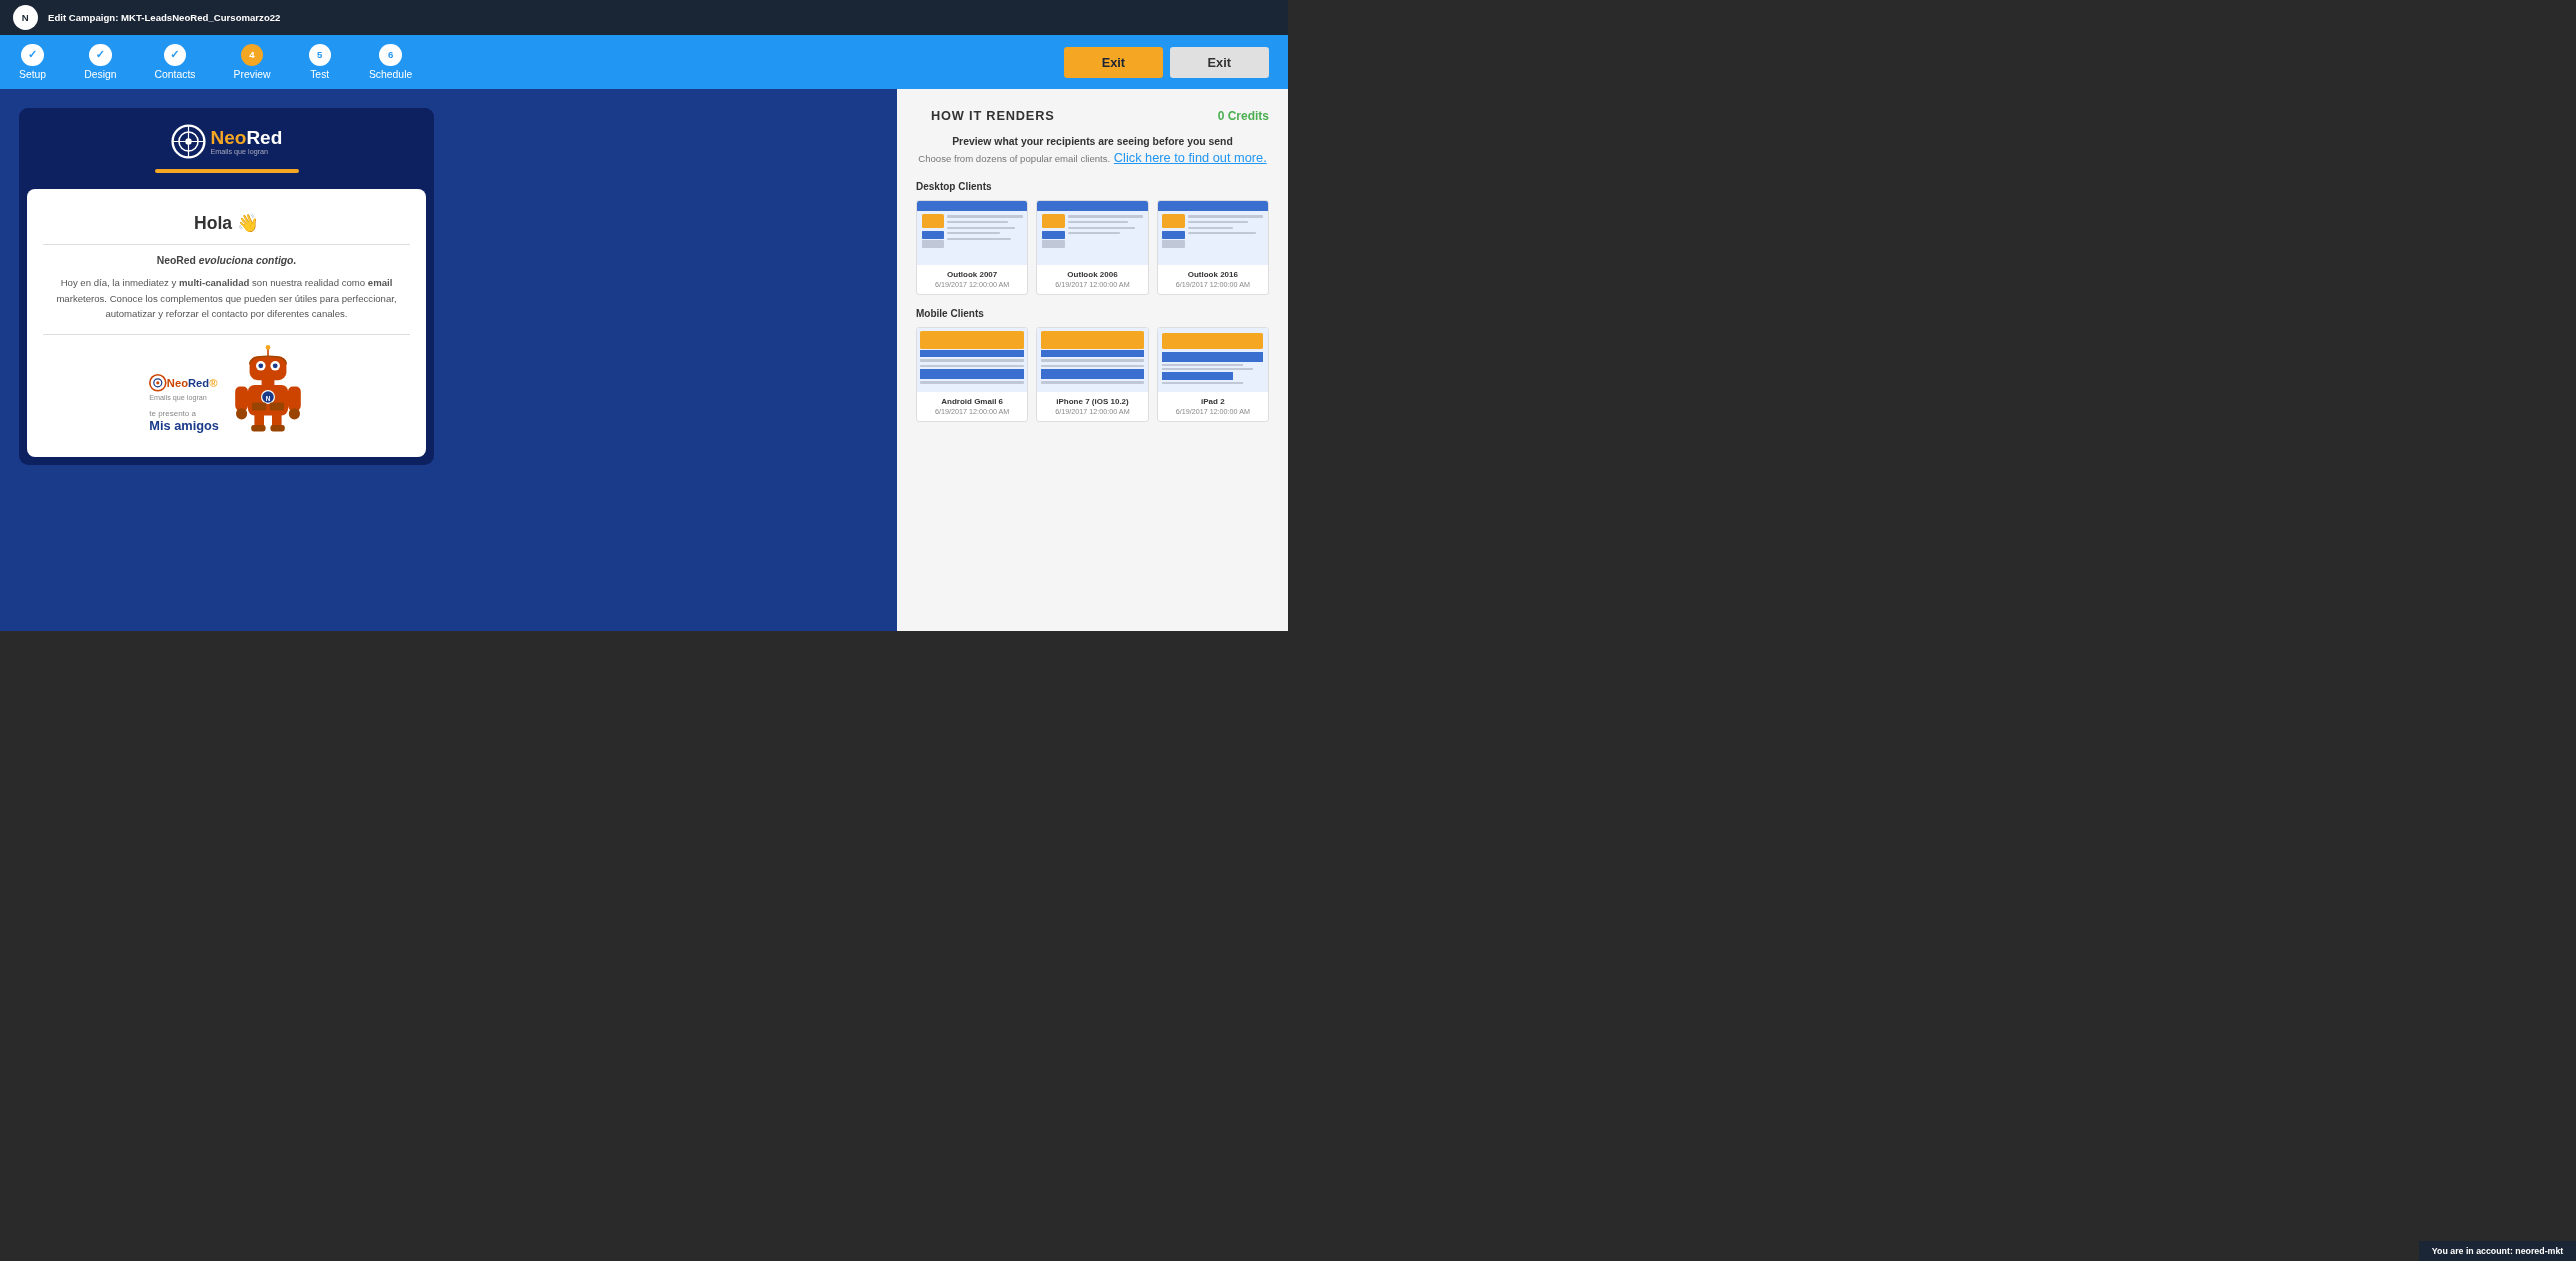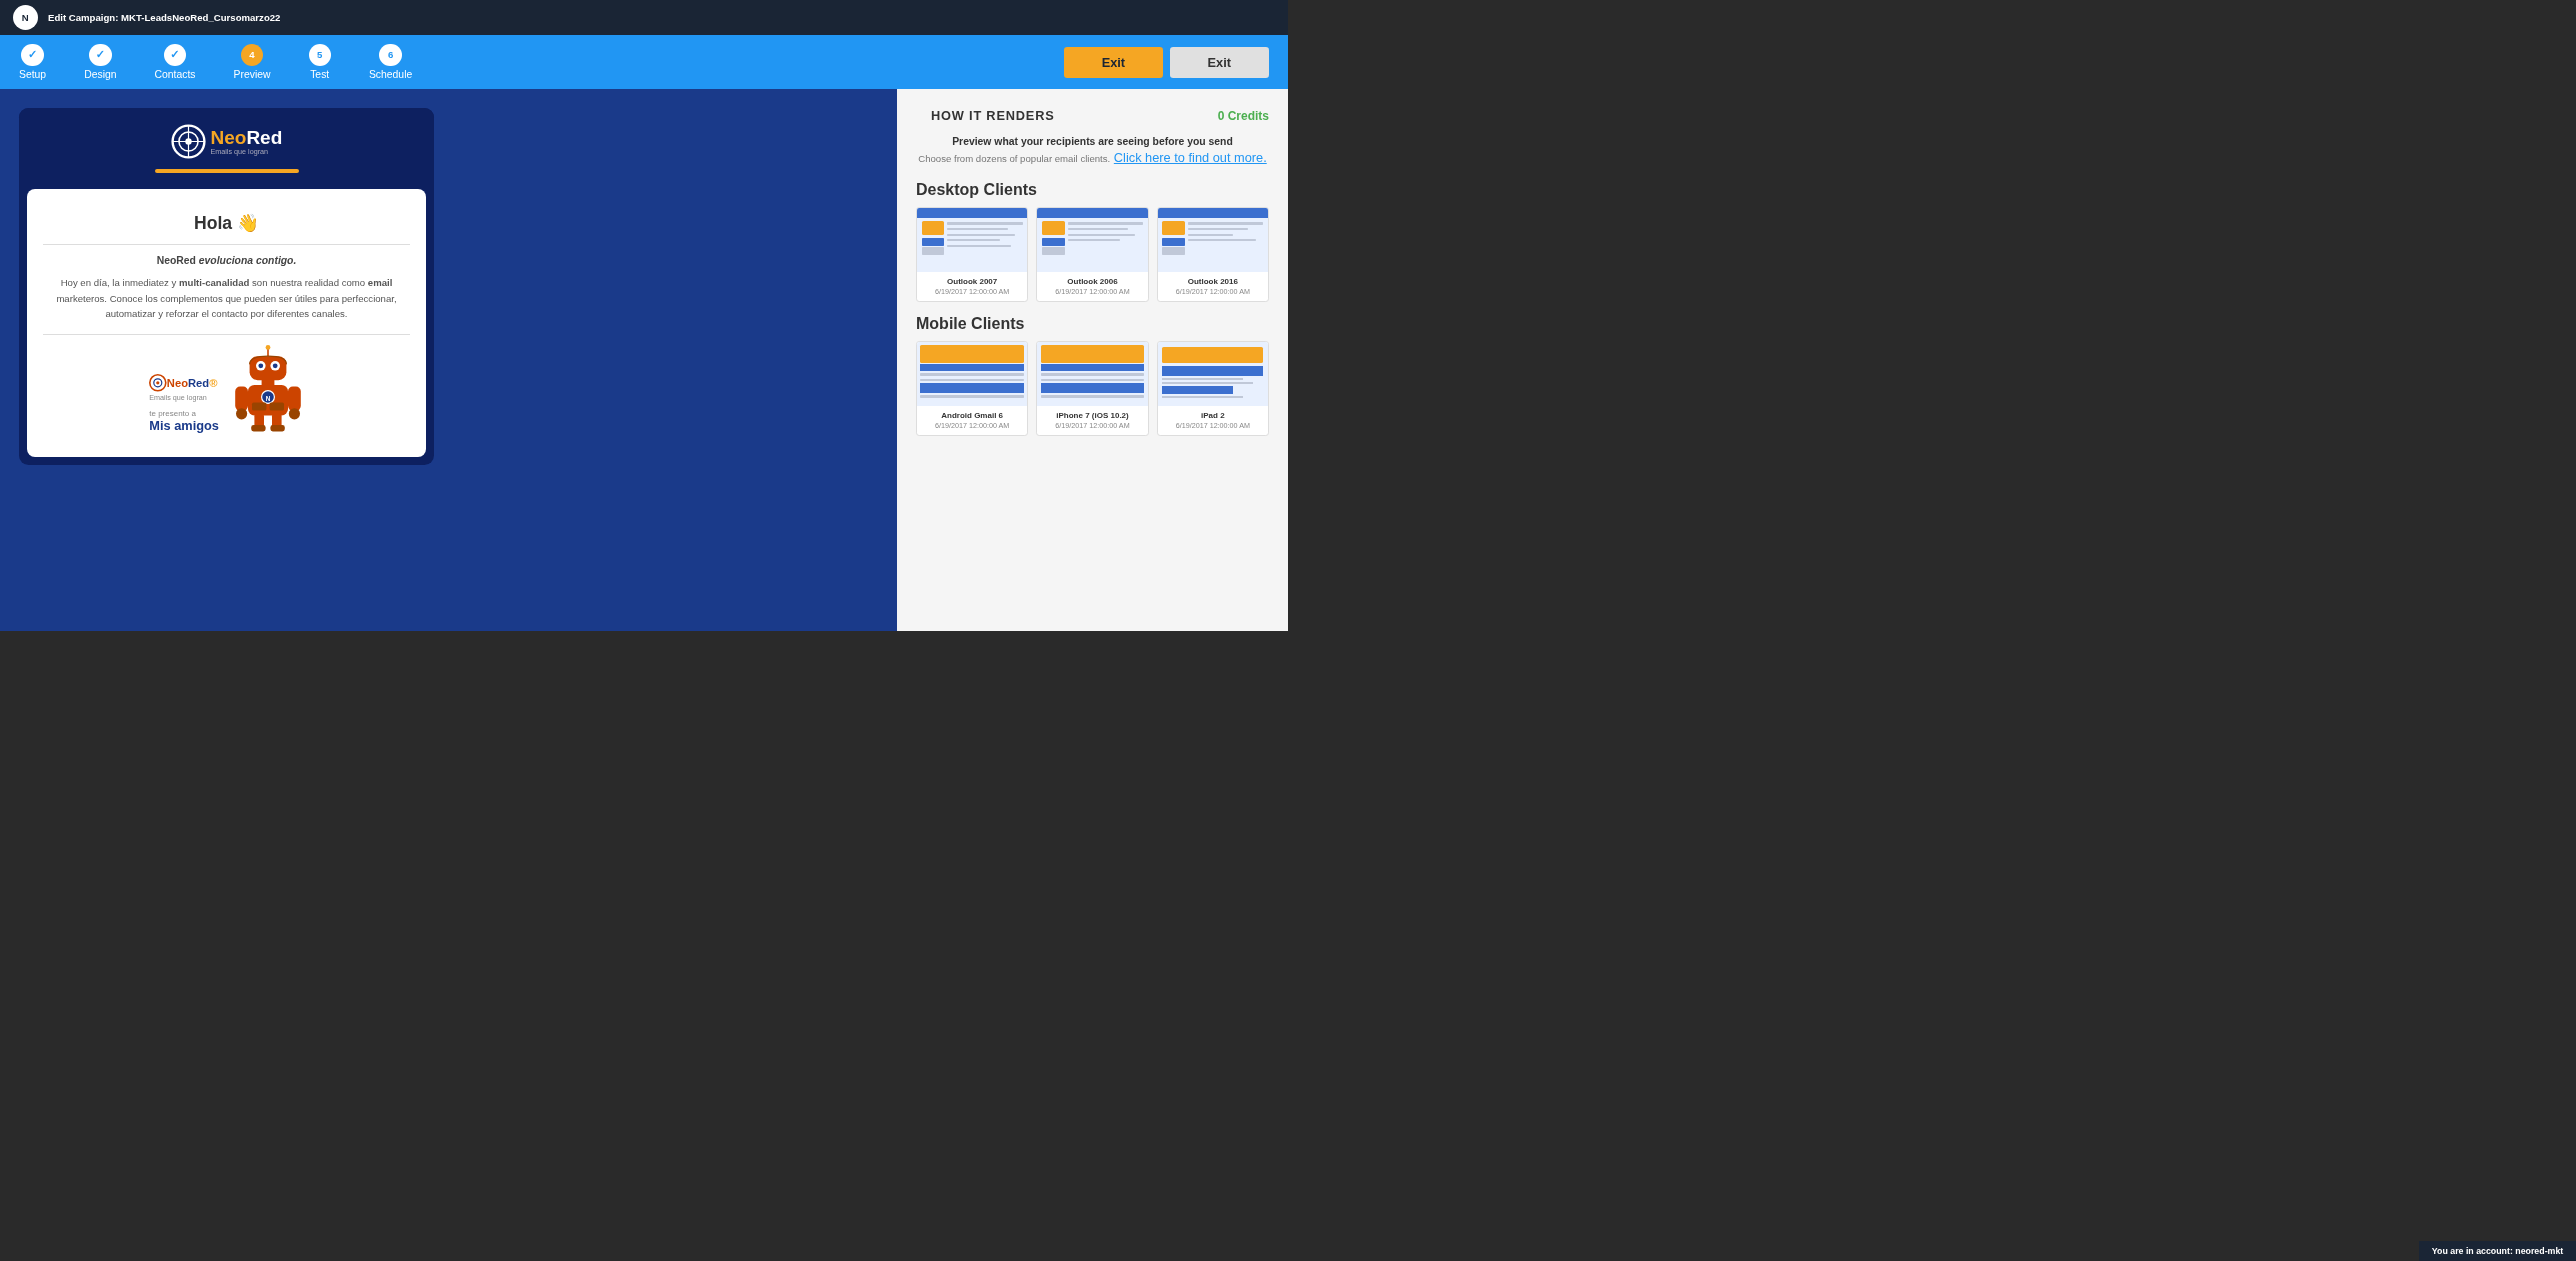--- a/index.html
+++ b/index.html
@@ -243,21 +243,21 @@
       color: #2196f3;
       text-decoration: underline;
       cursor: pointer;
     }
 
     
     .client-section {
       margin-bottom: 12.8px;
     }
     .client-section-title {
-      font-size: 16px;
+      font-size: 10px;
       font-weight: bold;
       color: #333;
       margin-bottom: 8px;
     }
     .client-grid {
       display: grid;
       grid-template-columns: repeat(3, 1fr);
       gap: 8px;
       text-align: center;
     }

